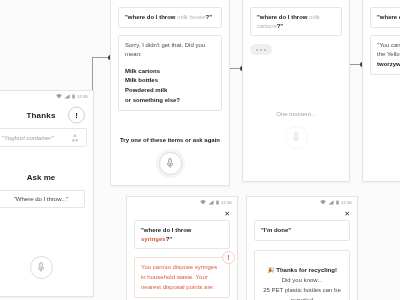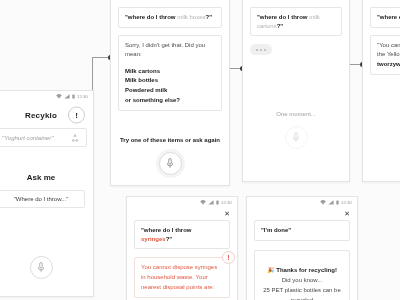--- a/index.html
+++ b/index.html
@@ -137,21 +137,21 @@
       <svg class="sb-ico" width="6" height="5" viewBox="0 0 6 5">
           <path d="M5.6 0.3 0.3 4.6h5.3Z" fill="#9e9e9e"></path>
         </svg>
       <svg class="sb-ico" width="3" height="5" viewBox="0 0 3 5">
           <rect x="0.3" y="0.6" width="2.4" height="4" rx="0.4" fill="#9e9e9e"></rect>
         </svg>
       <span class="sb-time">12:30</span>
     </div>
 
     <div class="apphead">
-      <span class="apptitle">Recyklo</span>
+      <span class="apptitle">Thanks</span>
       <span class="alert-badge">!</span>
     </div>
 
     <div class="searchrow">
       <span class="searchtxt">"Yoghurt container"</span>
       <svg width="10" height="10" viewBox="0 0 24 24">
         <path d="M12 3.6 9.4 8.1h5.2Z M6.4 19.2h4.2l-2.6-4.5-2.6 4.5Z M17.6 19.2h-4.2l2.6-4.5 2.6 4.5Z" fill="none" stroke="#9b9b9b" stroke-width="1.3" stroke-linejoin="round"></path>
       </svg>
     </div>
 

